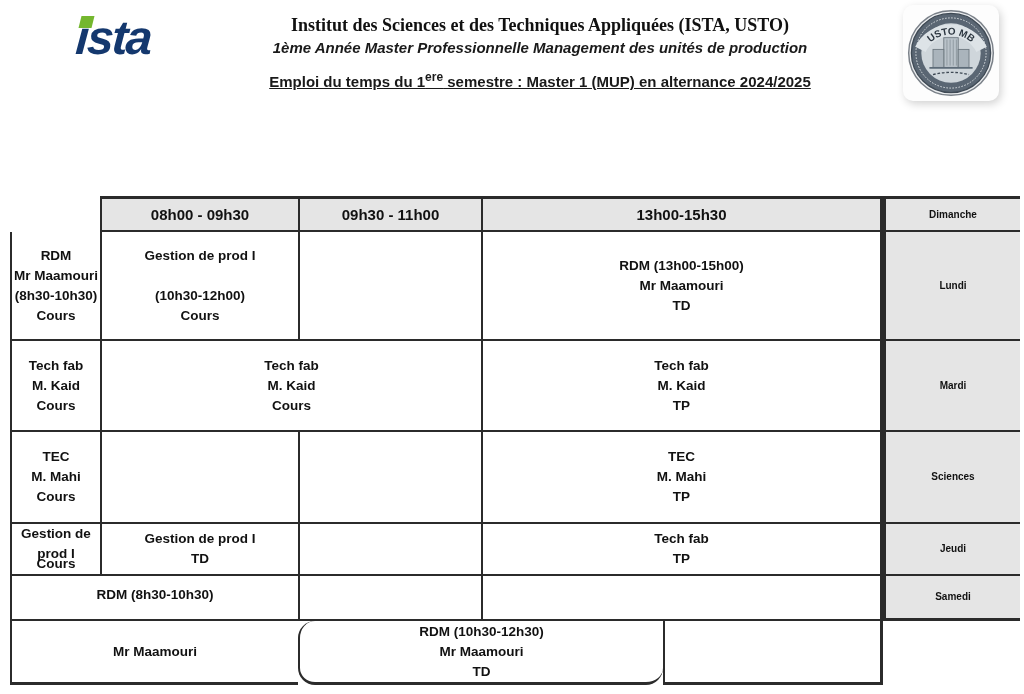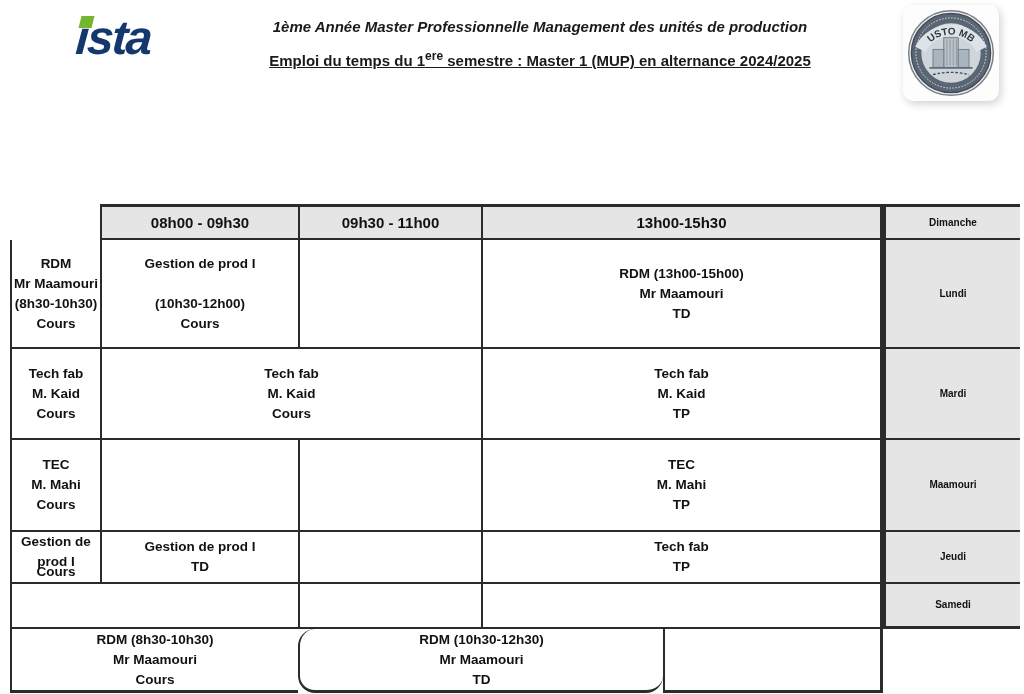--- a/index.html
+++ b/index.html
@@ -19,21 +19,21 @@
   .m1 { font-family: "Liberation Serif", serif; font-weight: bold; font-size: 18px; color: #111; }
   .m2 { font-weight: bold; font-size: 15px; margin-top: 3px; font-style: italic; }
   .m3 { font-weight: bold; font-size: 15px; margin-top: 14px; text-decoration: underline; }
   .m3 sup { font-size: 12px; }
 
   
   .seal { position: absolute; left: 903px; top: 5px; width: 96px; height: 96px; border-radius: 10px;
           background: #fdfdfd; box-shadow: 2px 3px 8px rgba(0,0,0,0.18); display: flex; align-items: center; justify-content: center; }
 
   
-  .tt { position: absolute; left: 10px; top: 204px; width: 887px; height: 489px; display: grid;
+  .tt { position: absolute; left: 10px; top: 196px; width: 887px; height: 489px; display: grid;
         grid-template-columns: 90px 198px 183px 182px 220px 137px;
         grid-template-rows: 36px 109px 91px 92px 52px 45px 64px; }
   .c { border-left: 2px solid var(--bc); border-bottom: 2px solid var(--bc); background: #fff;
        display: flex; flex-direction: column; justify-content: center; align-items: center;
        font-weight: bold; font-size: 13.5px; line-height: 20px; text-align: center; color: #111; }
   .corner { border: none; background: #fff; }
   .time { background: var(--shade); border-top: 3px solid var(--bc); font-size: 15px; }
   .day  { background: var(--shade); border-left: 3px solid var(--bc); font-size: 10px; }
   .bt3 { border-top: 3px solid var(--bc); }
   .br  { border-right: 3px solid var(--bc); }
@@ -44,20 +44,21 @@
 <body>
 
 <div>
 
   <div class="ista">
     <span class="ista-text">ista</span>
     <span class="ista-dot"></span>
   </div>
 
   <div class="masthead">
+    <div class="m1">Institut des Sciences et des Techniques Appliquées (ISTA, USTO)</div>
     <div class="m2">1ème Année Master Professionnelle Management des unités de production</div>
     <div class="m3"><span>Emploi du temps du 1</span><sup>ere</sup><span> semestre : Master 1 (MUP) en alternance 2024/2025</span></div>
   </div>
 
   <div class="seal">
     <svg width="90" height="90" viewBox="0 0 100 100">
       <circle cx="50" cy="50" r="48" fill="#eceef0"></circle>
       <circle cx="50" cy="50" r="47" fill="none" stroke="#7a8088" stroke-width="1.6"></circle>
       <circle cx="50" cy="50" r="44" fill="#5a6673"></circle>
       <circle cx="50" cy="50" r="33" fill="#cfd6db"></circle>
@@ -123,40 +124,40 @@
         <div class="ln">M. Mahi</div>
         <div class="ln">Cours</div>
       </div>
       <div class="c data"></div>
       <div class="c data"></div>
       <div class="c data br" style="grid-column: span 2;">
         <div class="ln">TEC</div>
         <div class="ln">M. Mahi</div>
         <div class="ln">TP</div>
       </div>
-      <div class="c day">Maamouri</div>
+      <div class="c day">Sciences</div>
       <div class="c data">
         <div class="ln">Gestion de prod I</div>
         <div class="ln">Cours</div>
       </div>
       <div class="c data">
         <div class="ln">Gestion de prod I</div>
         <div class="ln">TD</div>
       </div>
       <div class="c data"></div>
       <div class="c data br" style="grid-column: span 2;">
         <div class="ln">Tech fab</div>
         <div class="ln">TP</div>
       </div>
       <div class="c day">Jeudi</div>
       <div class="c data" style="grid-column: span 2;"></div>
       <div class="c data"></div>
       <div class="c data br" style="grid-column: span 2;"></div>
       <div class="c day bb">Samedi</div>
-      <div class="c data bb" style="grid-column: span 2;">
+      <div class="c data bb" style="grid-column: span 2; gap: 37px;">
         <div class="ln">RDM (8h30-10h30)</div>
         <div class="ln">Mr Maamouri</div>
         <div class="ln">Cours</div>
       </div>
       <div class="c data bb" style="grid-column: span 2; border-radius: 17px;">
         <div class="ln">RDM (10h30-12h30)</div>
         <div class="ln">Mr Maamouri</div>
         <div class="ln">TD</div>
       </div>
       <div class="c data br bb"></div>

